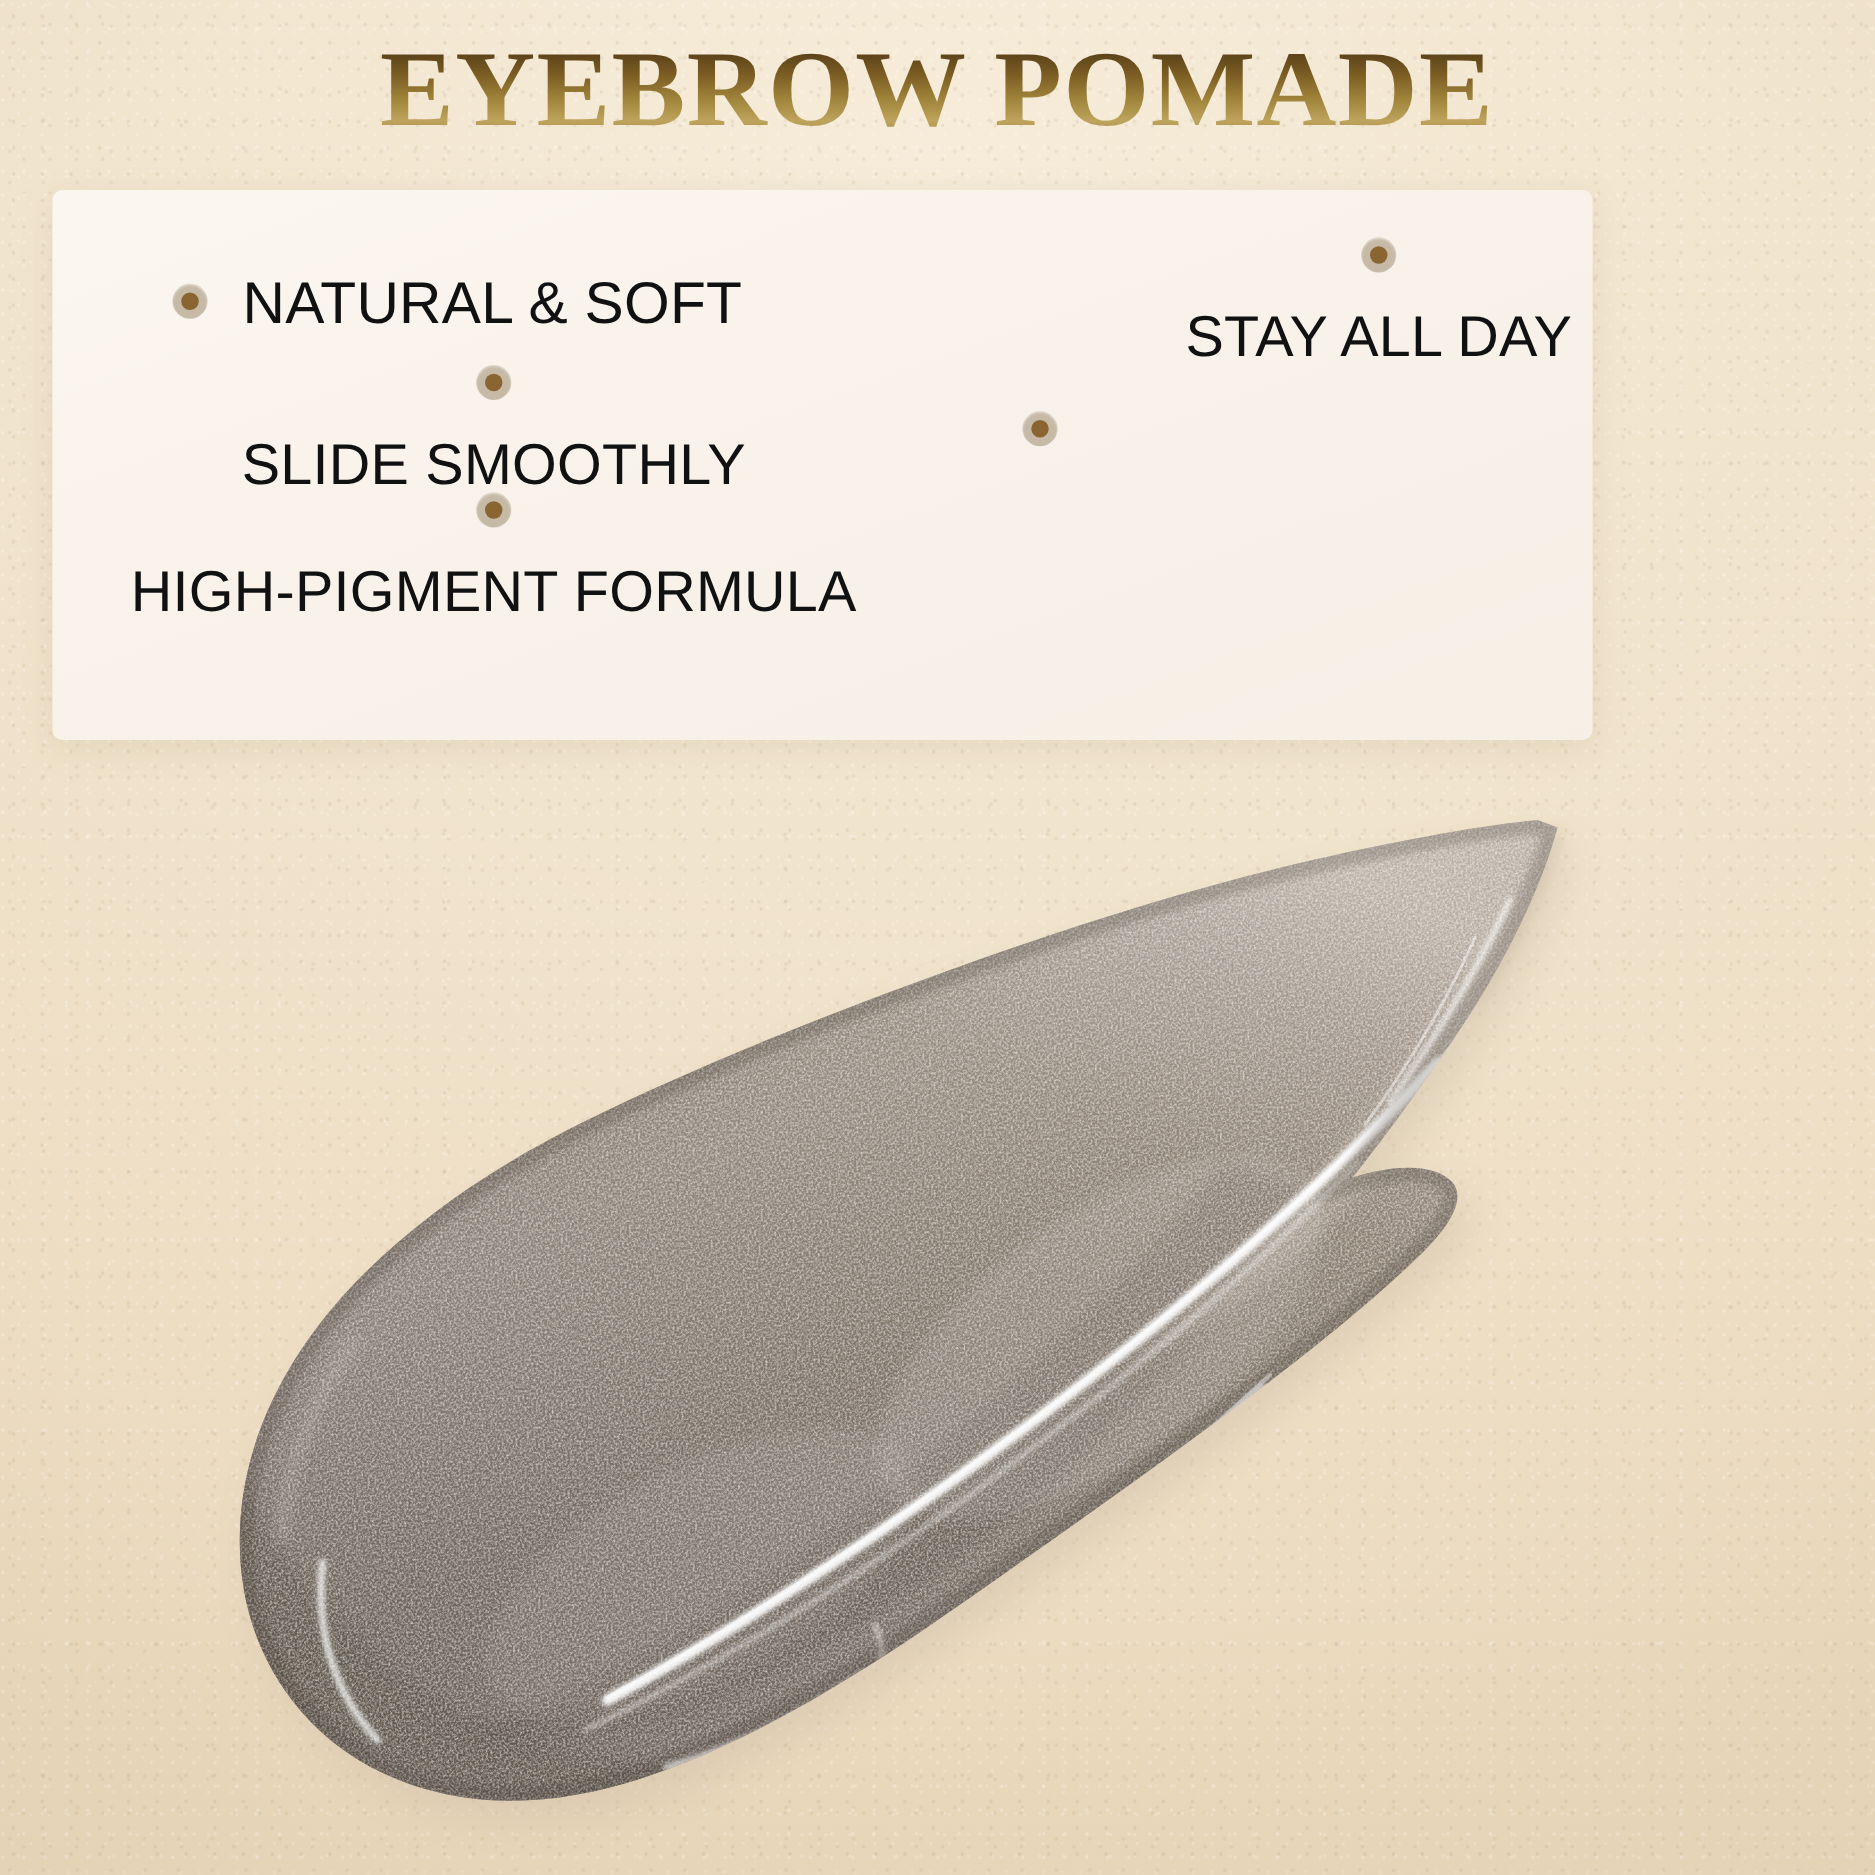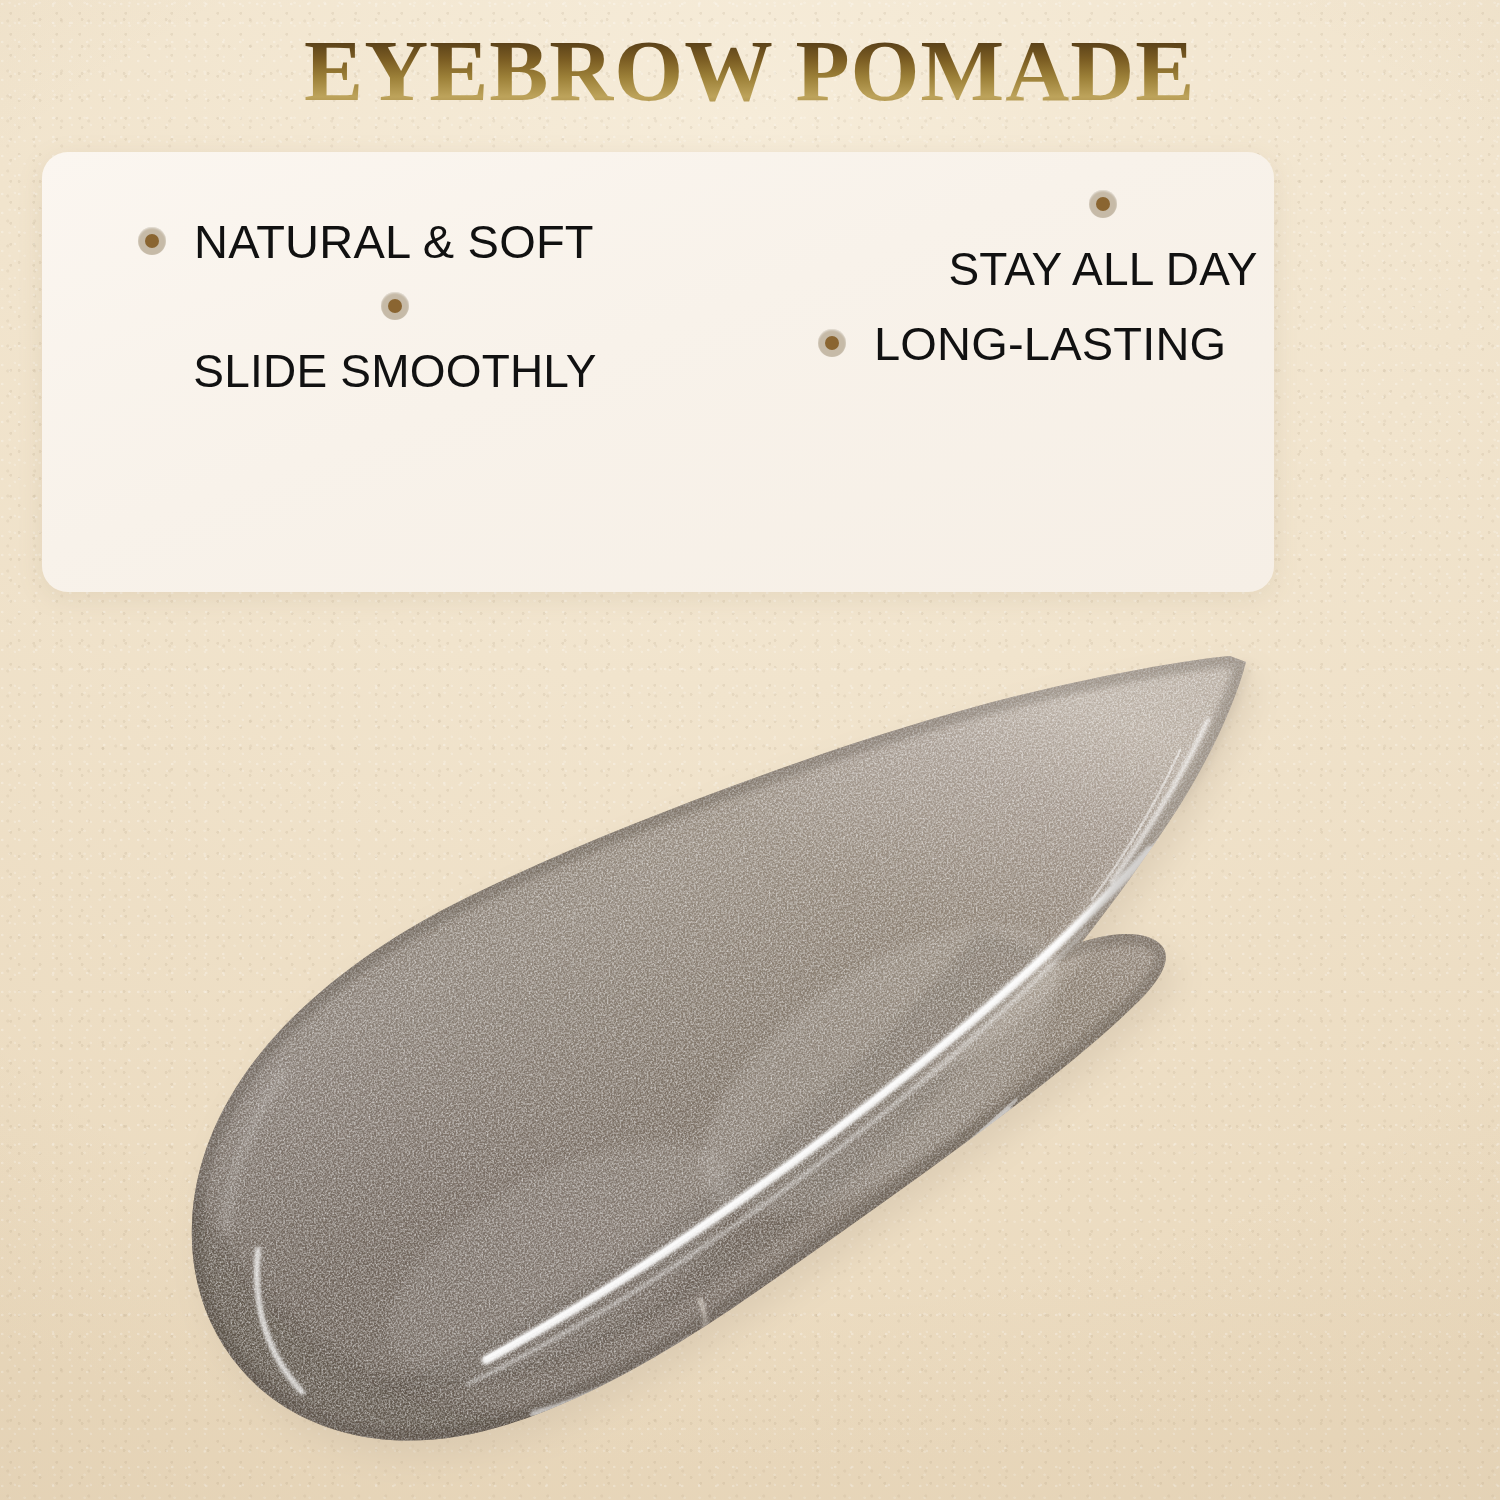--- a/index.html
+++ b/index.html
@@ -76,21 +76,21 @@
     transform: scaleX(1.03);
   }
 
   
   #feature-card {
     position: absolute;
     left: 42px;
     top: 152px;
     width: 1232px;
     height: 440px;
-    border-radius: 26px;
+    border-radius: 8px;
     background: linear-gradient(160deg, #fbf6f0 0%, #f8f2ea 45%, #f6efe6 100%);
     box-shadow: 0 6px 26px rgba(150,122,82,.13);
     z-index: 4;
     text-align: center;
   }
   #feature-grid {
     position: absolute;
     inset: 0;
     display: grid;
     grid-template-columns: 680px 736px;
@@ -178,21 +178,26 @@
             <span class="core"></span>
           </span>
         <span class="feature-label">SLIDE SMOOTHLY</span>
       </div>
 
 
       <div class="feature-item col-left">
         <span class="bullet">
             <span class="core"></span>
           </span>
-        <span class="feature-label">LONG-LASTING</span>
+      </div>
+      <div class="feature-item col-right">
+        <span class="bullet">
+            <span class="core"></span>
+          </span>
+        <span class="feature-label">HIGH-PIGMENT FORMULA</span>
       </div>
 
     </div>
   </div>
 
   <div id="swatch-stage">
     <svg id="swatch-svg" viewBox="0 0 1500 900" xmlns="http://www.w3.org/2000/svg">
       <defs>
 
         <linearGradient id="bodyGrad" x1="0.82" y1="0.04" x2="0.22" y2="0.92">

